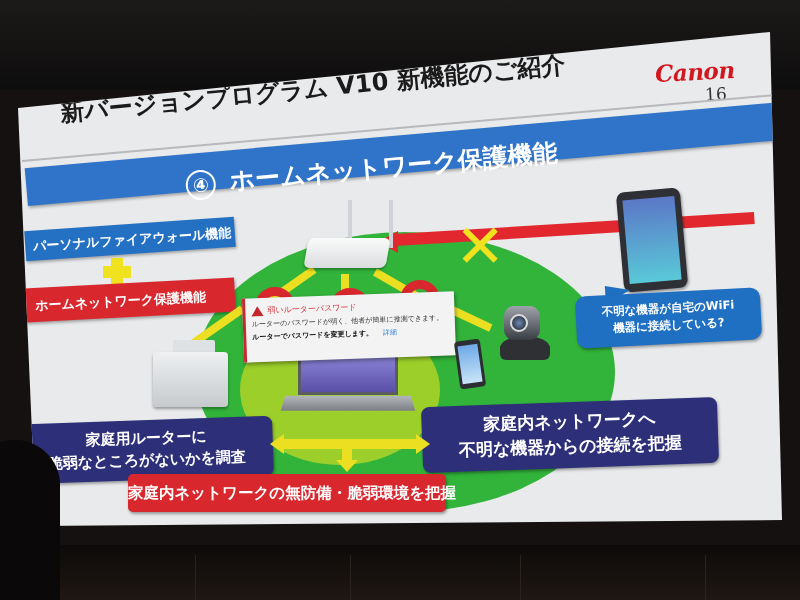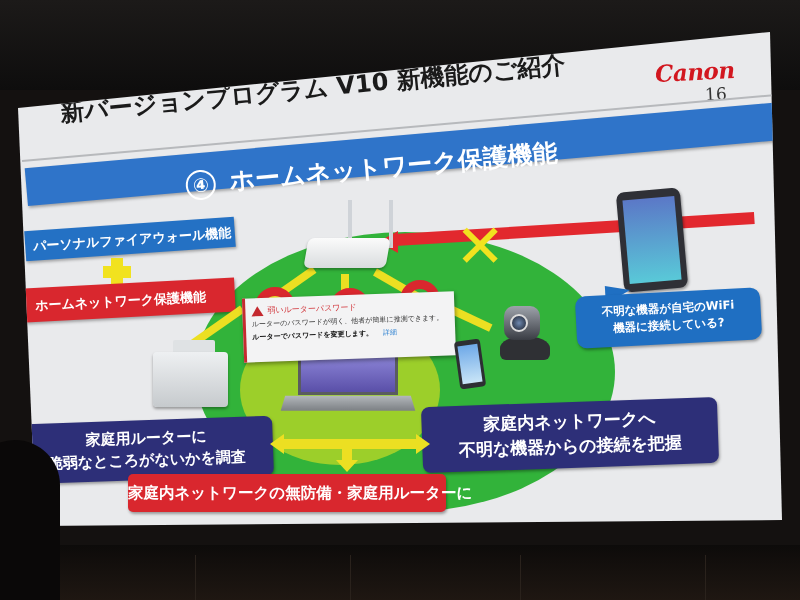--- a/index.html
+++ b/index.html
@@ -170,16 +170,16 @@
     <div>家庭内ネットワークへ</div>
     <div>不明な機器からの接続を把握</div>
   </div>
 
   <div class="h-arrow"></div>
   <div class="h-arrow-l"></div>
   <div class="h-arrow-r"></div>
   <div class="v-arrow"></div>
   <div class="v-arrow-head"></div>
 
-  <div class="red-bottom">家庭内ネットワークの無防備・家庭用ルーターに</div>
+  <div class="red-bottom">家庭内ネットワークの無防備・脆弱環境を把握</div>
 </div>
 
 <div class="silhouette"></div>
 
 </body></html>

